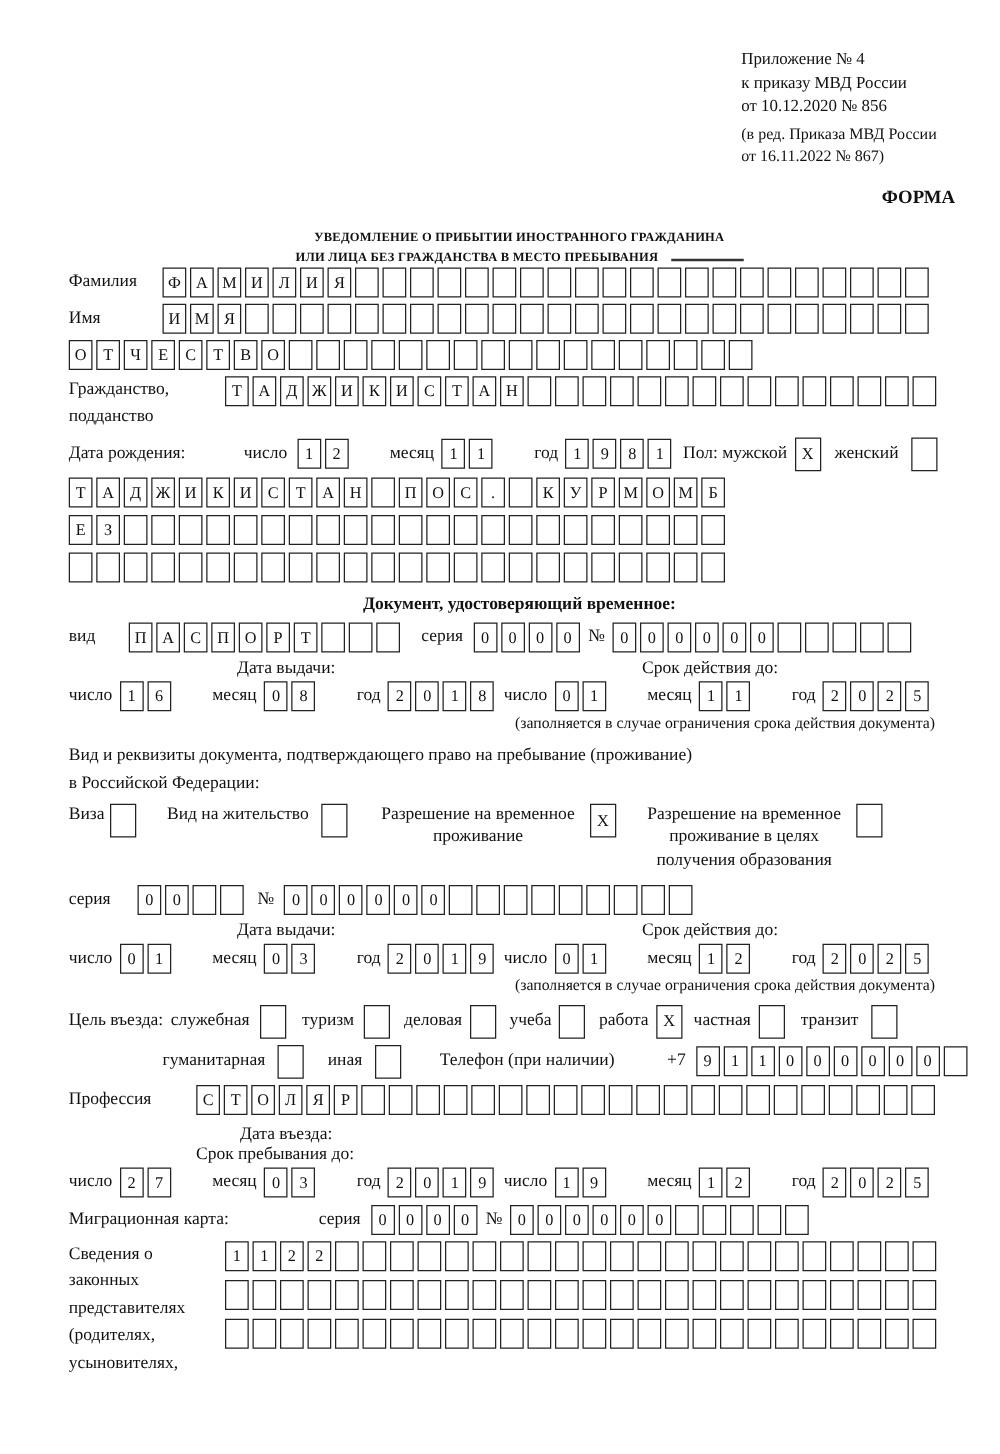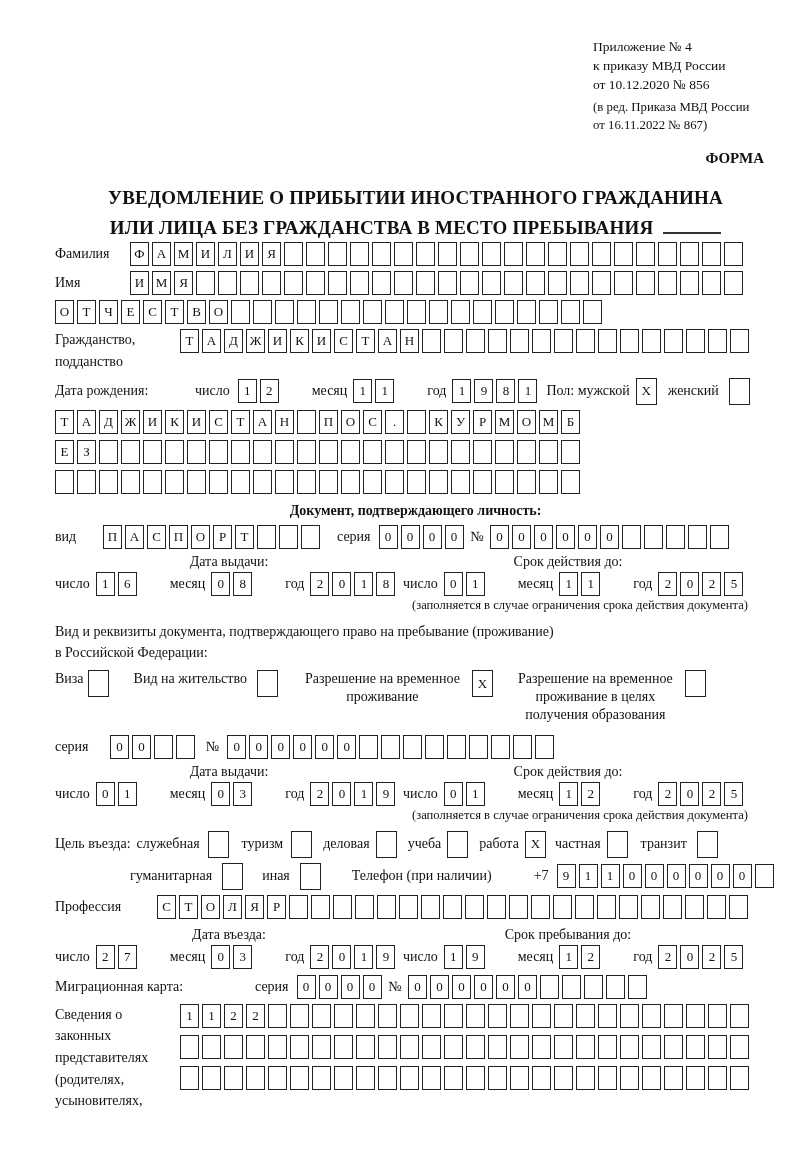--- a/index.html
+++ b/index.html
@@ -1,21 +1,21 @@
 <!DOCTYPE html>
 <html><head>
 <meta charset="utf-8">
 <style>
   html,body{margin:0;padding:0;background:#fff;}
   body{width:800px;height:1163px;font-family:"Liberation Serif","DejaVu Serif",serif;color:#111;}
   .page{padding:38px 24px 10px 55px;box-sizing:border-box;width:800px;height:1163px;position:relative;}
   .hdr{width:215px;margin-left:538px;font-size:13.5px;line-height:1.4;}
   .hdr2{margin-top:4px;font-size:12.8px;line-height:1.4;}
   .forma{text-align:right;margin:16px 12px 0 0;font-weight:bold;font-size:15px;}
-  .title{text-align:center;font-weight:bold;font-size:19px;line-height:1.55;margin-top:16px;letter-spacing:.2px;}
+  .title{text-align:center;font-weight:bold;font-size:10px;line-height:1.55;margin-top:16px;letter-spacing:.2px;}
   .uline{display:inline-block;width:58px;border-bottom:2px solid #333;margin-left:10px;}
   .sec{font-weight:bold;font-size:14.2px;text-align:center;margin-top:26px;margin-bottom:16px;letter-spacing:.1px;}
   .frow{display:flex;align-items:center;margin-bottom:5px;font-size:14px;}
   .frow-top{display:flex;align-items:flex-start;margin-bottom:5px;font-size:14px;}
   .lbl{flex:0 0 auto;}
   .cellrow{display:inline-flex;flex:0 0 auto;}
   .cell{width:17px;height:22px;border:1.5px solid #222;margin-right:3px;display:inline-flex;align-items:center;justify-content:center;font-size:13px;flex:0 0 auto;background:#fff;}
   .lg .cell{width:19px;height:25px;}
   .mini{margin:0 6px 0 10px;padding-left:20px;}
   .dh{display:flex;font-size:14px;margin-bottom:2px;}
@@ -291,21 +291,21 @@
           <span class="cell"></span>
           <span class="cell"></span>
           <span class="cell"></span>
           <span class="cell"></span>
           <span class="cell"></span>
           <span class="cell"></span>
         </div>
     </span>
   </div>
 
-  <div class="bold" style="text-align:center;font-size:14px;margin:4px 0 6px 0;">Документ, подтверждающего личность:</div>
+  <div class="bold" style="text-align:center;font-size:14px;margin:4px 0 6px 0;">Документ, удостоверяющий временное:</div>
 
   <div class="frow">
     <span class="lbl" style="width:48px;">вид</span>
     <span class="cellrow">
         <span class="cell">П</span>
         <span class="cell">А</span>
         <span class="cell">С</span>
         <span class="cell">П</span>
         <span class="cell">О</span>
         <span class="cell">Р</span>
@@ -579,21 +579,21 @@
         <span class="cell"></span>
         <span class="cell"></span>
         <span class="cell"></span>
         <span class="cell"></span>
         <span class="cell"></span>
         <span class="cell"></span>
         <span class="cell"></span>
       </span>
   </div>
 
-  <div class="dh" style="margin-top:8px;">
+  <div class="dh" style="margin-top:8px;flex-direction:column;">
     <span class="dh-left">Дата въезда:</span>
     <span class="dh-right">Срок пребывания до:</span>
   </div>
   <div class="dates">
     <span class="dates-left">
       <span class="lbl" style="margin-right:6px;">число</span>
       <span class="cellrow">
           <span class="cell">2</span>
           <span class="cell">7</span>
         </span>

